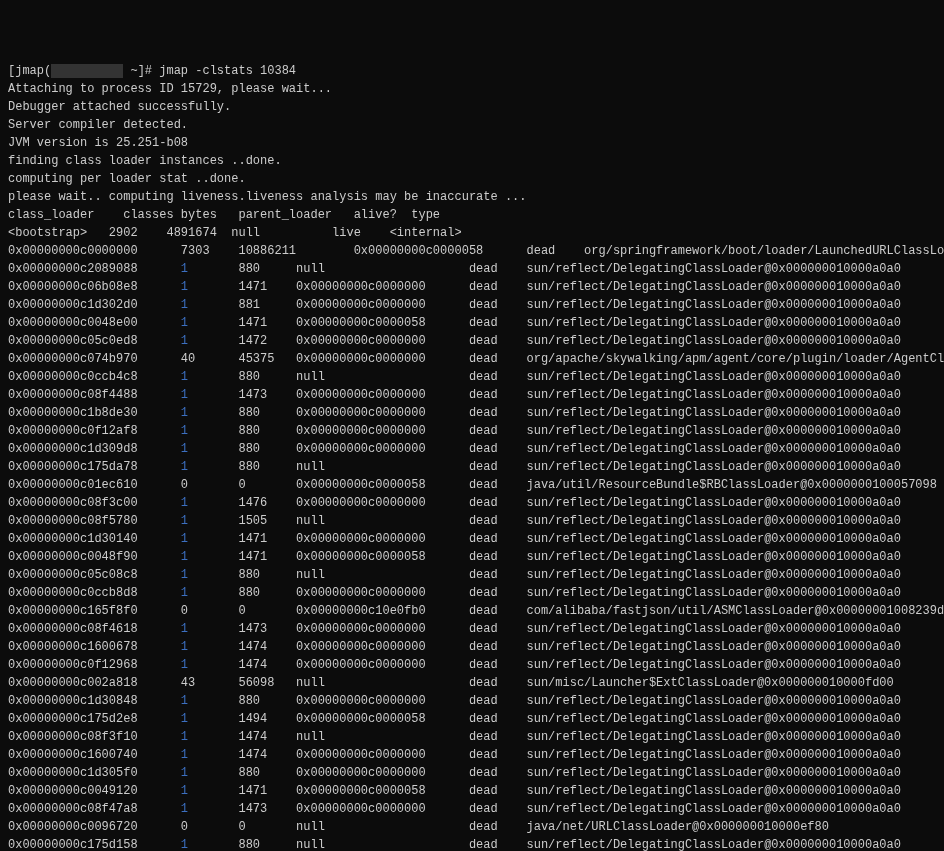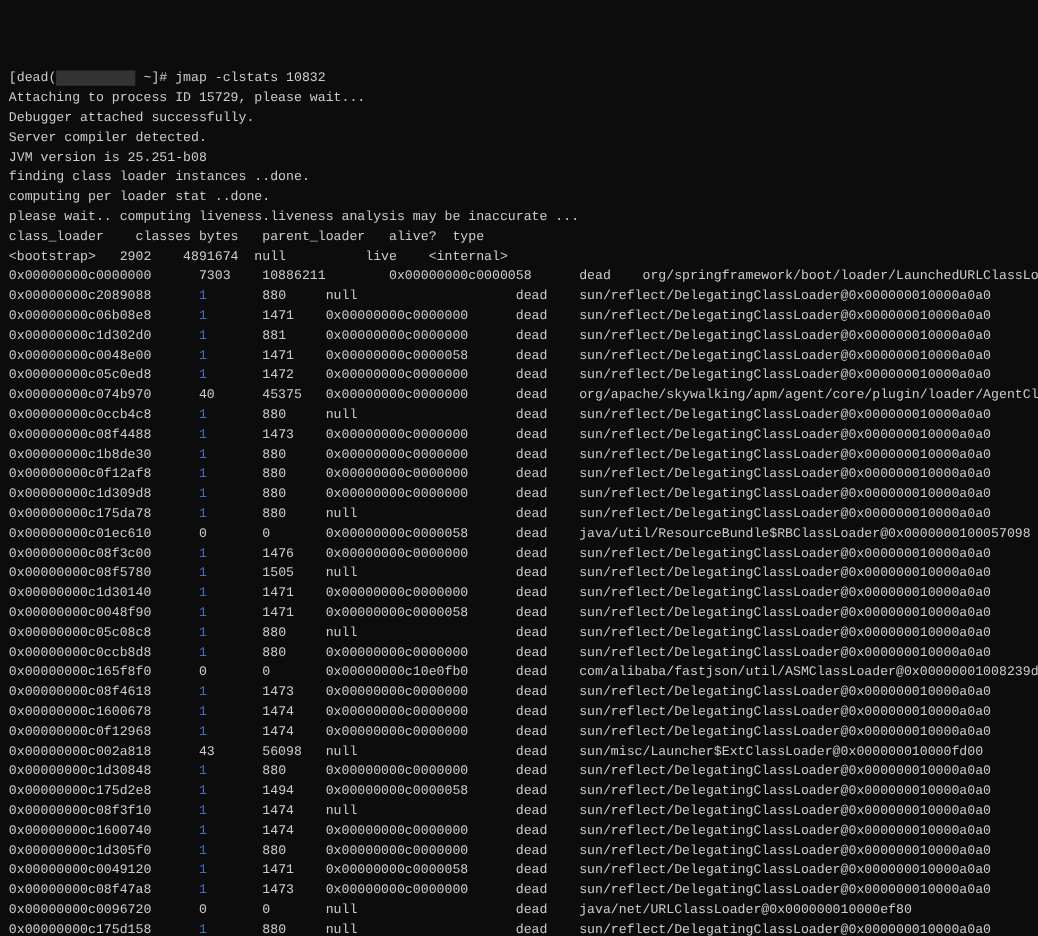--- a/index.html
+++ b/index.html
@@ -18,21 +18,21 @@
     color: #333333;
   }
   .highlight-blue {
     color: #3c6fc0;
   }
 </style>
 </head>
 <body>
 
 
-<div><span>[dead(</span><span class="redacted">          </span><span> ~]# </span><span>jmap -clstats 10832</span>
+<div><span>[jmap(</span><span class="redacted">          </span><span> ~]# </span><span>jmap -clstats 10384</span>
 <div id="preamble">Attaching to process ID 15729, please wait...
 Debugger attached successfully.
 Server compiler detected.
 JVM version is 25.251-b08
 finding class loader instances ..done.
 computing per loader stat ..done.
 please wait.. computing liveness.liveness analysis may be inaccurate ...
 class_loader    classes bytes   parent_loader   alive?  type
 </div><div id="rows"><div><span>&lt;bootstrap&gt;   2902    4891674  null          live    &lt;internal&gt;</span></div><div><span>0x00000000c0000000      7303    10886211        0x00000000c0000058      dead    org/springframework/boot/loader/LaunchedURLClassLoader@</span></div><div><span>0x00000000c2089088      </span><span class="highlight-blue">1</span><span>       880     null                    dead    sun/reflect/DelegatingClassLoader@0x000000010000a0a0</span></div><div><span>0x00000000c06b08e8      </span><span class="highlight-blue">1</span><span>       1471    0x00000000c0000000      dead    sun/reflect/DelegatingClassLoader@0x000000010000a0a0</span></div><div><span>0x00000000c1d302d0      </span><span class="highlight-blue">1</span><span>       881     0x00000000c0000000      dead    sun/reflect/DelegatingClassLoader@0x000000010000a0a0</span></div><div><span>0x00000000c0048e00      </span><span class="highlight-blue">1</span><span>       1471    0x00000000c0000058      dead    sun/reflect/DelegatingClassLoader@0x000000010000a0a0</span></div><div><span>0x00000000c05c0ed8      </span><span class="highlight-blue">1</span><span>       1472    0x00000000c0000000      dead    sun/reflect/DelegatingClassLoader@0x000000010000a0a0</span></div><div><span>0x00000000c074b970      40      45375   0x00000000c0000000      dead    org/apache/skywalking/apm/agent/core/plugin/loader/AgentClassLo</span></div><div><span>0x00000000c0ccb4c8      </span><span class="highlight-blue">1</span><span>       880     null                    dead    sun/reflect/DelegatingClassLoader@0x000000010000a0a0</span></div><div><span>0x00000000c08f4488      </span><span class="highlight-blue">1</span><span>       1473    0x00000000c0000000      dead    sun/reflect/DelegatingClassLoader@0x000000010000a0a0</span></div><div><span>0x00000000c1b8de30      </span><span class="highlight-blue">1</span><span>       880     0x00000000c0000000      dead    sun/reflect/DelegatingClassLoader@0x000000010000a0a0</span></div><div><span>0x00000000c0f12af8      </span><span class="highlight-blue">1</span><span>       880     0x00000000c0000000      dead    sun/reflect/DelegatingClassLoader@0x000000010000a0a0</span></div><div><span>0x00000000c1d309d8      </span><span class="highlight-blue">1</span><span>       880     0x00000000c0000000      dead    sun/reflect/DelegatingClassLoader@0x000000010000a0a0</span></div><div><span>0x00000000c175da78      </span><span class="highlight-blue">1</span><span>       880     null                    dead    sun/reflect/DelegatingClassLoader@0x000000010000a0a0</span></div><div><span>0x00000000c01ec610      0       0       0x00000000c0000058      dead    java/util/ResourceBundle$RBClassLoader@0x0000000100057098</span></div><div><span>0x00000000c08f3c00      </span><span class="highlight-blue">1</span><span>       1476    0x00000000c0000000      dead    sun/reflect/DelegatingClassLoader@0x000000010000a0a0</span></div><div><span>0x00000000c08f5780      </span><span class="highlight-blue">1</span><span>       1505    null                    dead    sun/reflect/DelegatingClassLoader@0x000000010000a0a0</span></div><div><span>0x00000000c1d30140      </span><span class="highlight-blue">1</span><span>       1471    0x00000000c0000000      dead    sun/reflect/DelegatingClassLoader@0x000000010000a0a0</span></div><div><span>0x00000000c0048f90      </span><span class="highlight-blue">1</span><span>       1471    0x00000000c0000058      dead    sun/reflect/DelegatingClassLoader@0x000000010000a0a0</span></div><div><span>0x00000000c05c08c8      </span><span class="highlight-blue">1</span><span>       880     null                    dead    sun/reflect/DelegatingClassLoader@0x000000010000a0a0</span></div><div><span>0x00000000c0ccb8d8      </span><span class="highlight-blue">1</span><span>       880     0x00000000c0000000      dead    sun/reflect/DelegatingClassLoader@0x000000010000a0a0</span></div><div><span>0x00000000c165f8f0      0       0       0x00000000c10e0fb0      dead    com/alibaba/fastjson/util/ASMClassLoader@0x00000001008239d0</span></div><div><span>0x00000000c08f4618      </span><span class="highlight-blue">1</span><span>       1473    0x00000000c0000000      dead    sun/reflect/DelegatingClassLoader@0x000000010000a0a0</span></div><div><span>0x00000000c1600678      </span><span class="highlight-blue">1</span><span>       1474    0x00000000c0000000      dead    sun/reflect/DelegatingClassLoader@0x000000010000a0a0</span></div><div><span>0x00000000c0f12968      </span><span class="highlight-blue">1</span><span>       1474    0x00000000c0000000      dead    sun/reflect/DelegatingClassLoader@0x000000010000a0a0</span></div><div><span>0x00000000c002a818      43      56098   null                    dead    sun/misc/Launcher$ExtClassLoader@0x000000010000fd00</span></div><div><span>0x00000000c1d30848      </span><span class="highlight-blue">1</span><span>       880     0x00000000c0000000      dead    sun/reflect/DelegatingClassLoader@0x000000010000a0a0</span></div><div><span>0x00000000c175d2e8      </span><span class="highlight-blue">1</span><span>       1494    0x00000000c0000058      dead    sun/reflect/DelegatingClassLoader@0x000000010000a0a0</span></div><div><span>0x00000000c08f3f10      </span><span class="highlight-blue">1</span><span>       1474    null                    dead    sun/reflect/DelegatingClassLoader@0x000000010000a0a0</span></div><div><span>0x00000000c1600740      </span><span class="highlight-blue">1</span><span>       1474    0x00000000c0000000      dead    sun/reflect/DelegatingClassLoader@0x000000010000a0a0</span></div><div><span>0x00000000c1d305f0      </span><span class="highlight-blue">1</span><span>       880     0x00000000c0000000      dead    sun/reflect/DelegatingClassLoader@0x000000010000a0a0</span></div><div><span>0x00000000c0049120      </span><span class="highlight-blue">1</span><span>       1471    0x00000000c0000058      dead    sun/reflect/DelegatingClassLoader@0x000000010000a0a0</span></div><div><span>0x00000000c08f47a8      </span><span class="highlight-blue">1</span><span>       1473    0x00000000c0000000      dead    sun/reflect/DelegatingClassLoader@0x000000010000a0a0</span></div><div><span>0x00000000c0096720      0       0       null                    dead    java/net/URLClassLoader@0x000000010000ef80</span></div><div><span>0x00000000c175d158      </span><span class="highlight-blue">1</span><span>       880     null                    dead    sun/reflect/DelegatingClassLoader@0x000000010000a0a0</span></div></div></div>
 

